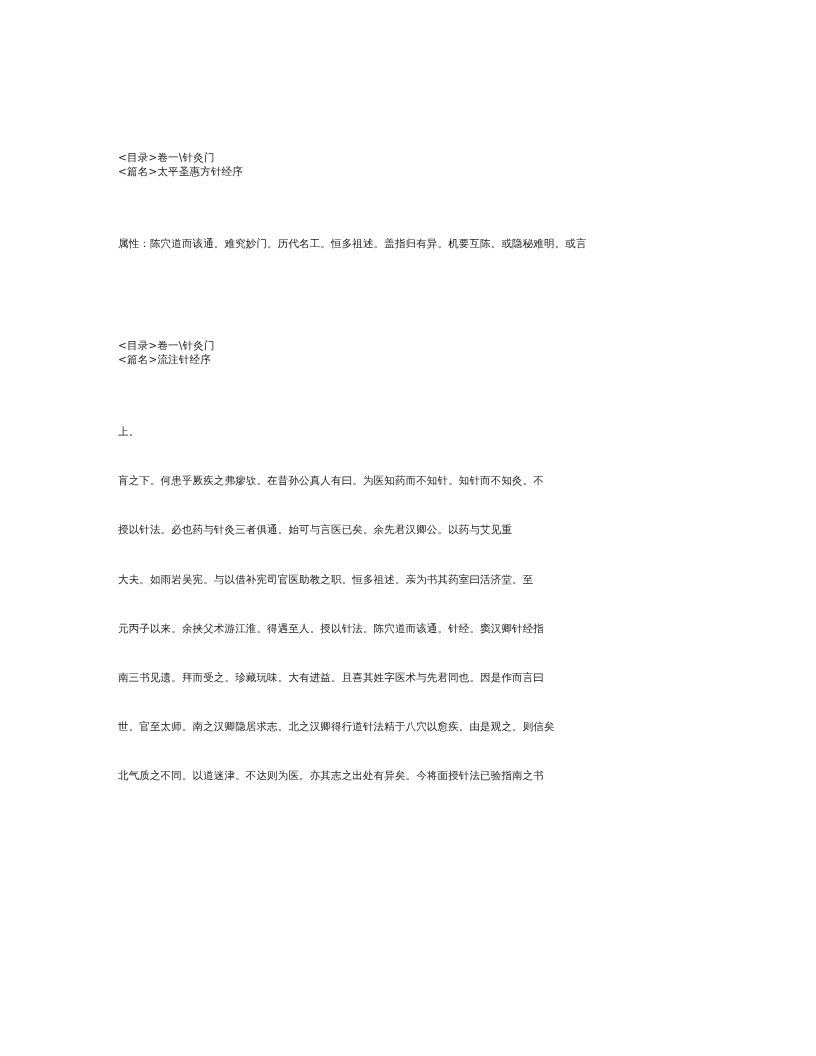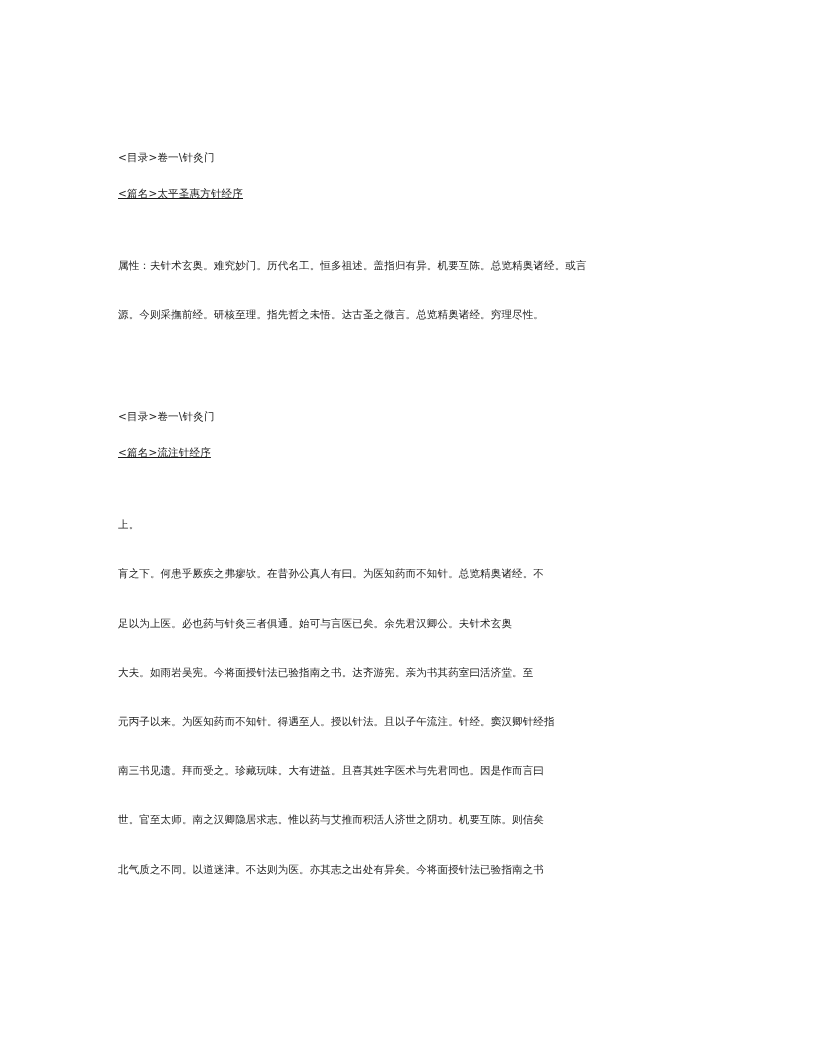--- a/index.html
+++ b/index.html
@@ -39,22 +39,20 @@
   .catalog-line,
   .title-line {
     font-size: 10.5px;
     line-height: 14px;
     letter-spacing: 0.2px;
     white-space: pre-wrap;
     margin: 0;
     color: #1a1a1a;
   }
   .title-line {
-    margin-top: 22px;
-    text-decoration: underline;
   }
   .body-block {
     margin-top: 24px;
     font-size: 10.5px;
     line-height: 16.4px;
     letter-spacing: 0.15px;
     white-space: pre-wrap;
     word-break: break-all;
     color: #1a1a1a;
   }
@@ -66,36 +64,35 @@
 </head>
 <body>
 
 <div class="page">
   <div class="content">
 
     <div class="section">
       <div class="catalog-line">&lt;目录&gt;卷一\针灸门</div>
       <div class="title-line">&lt;篇名&gt;太平圣惠方针经序</div>
       <div class="body-block">
-        <span class="body-line">属性：夫针术玄奥。难究妙门。历代名工。恒多祖述。盖指归有异。机要互陈。总览精奥诸经。或言</span>
-        <span class="body-line">源。今则采撫前经。研核至理。指先哲之未悟。达古圣之微言。总览精奥诸经。穷理尽性。</span>
+        <span class="body-line">属性：陈穴道而该通。难究妙门。历代名工。恒多祖述。盖指归有异。机要互陈。或隐秘难明。或言</span>
       </div>
     </div>
 
     <div class="section">
       <div class="catalog-line">&lt;目录&gt;卷一\针灸门</div>
       <div class="title-line">&lt;篇名&gt;流注针经序</div>
       <div class="body-block">
         <span class="body-line">上。</span>
-        <span class="body-line">肓之下。何患乎厥疾之弗瘳欤。在昔孙公真人有曰。为医知药而不知针。总览精奥诸经。不</span>
-        <span class="body-line">足以为上医。必也药与针灸三者俱通。始可与言医已矣。余先君汉卿公。夫针术玄奥</span>
-        <span class="body-line">大夫。如雨岩吴宪。今将面授针法已验指南之书。达齐游宪。亲为书其药室曰活济堂。至</span>
-        <span class="body-line">元丙子以来。为医知药而不知针。得遇至人。授以针法。且以子午流注。针经。窦汉卿针经指</span>
+        <span class="body-line">肓之下。何患乎厥疾之弗瘳欤。在昔孙公真人有曰。为医知药而不知针。知针而不知灸。不</span>
+        <span class="body-line">授以针法。必也药与针灸三者俱通。始可与言医已矣。余先君汉卿公。以药与艾见重</span>
+        <span class="body-line">大夫。如雨岩吴宪。与以借补宪司官医助教之职。恒多祖述。亲为书其药室曰活济堂。至</span>
+        <span class="body-line">元丙子以来。余挟父术游江淮。得遇至人。授以针法。陈穴道而该通。针经。窦汉卿针经指</span>
         <span class="body-line">南三书见遗。拜而受之。珍藏玩味。大有进益。且喜其姓字医术与先君同也。因是作而言曰</span>
-        <span class="body-line">世。官至太师。南之汉卿隐居求志。惟以药与艾推而积活人济世之阴功。机要互陈。则信矣</span>
+        <span class="body-line">世。官至太师。南之汉卿隐居求志。北之汉卿得行道针法精于八穴以愈疾。由是观之。则信矣</span>
         <span class="body-line">北气质之不同。以道迷津。不达则为医。亦其志之出处有异矣。今将面授针法已验指南之书</span>
         
         
         
         
         
       </div>
     </div>
 
   </div>

